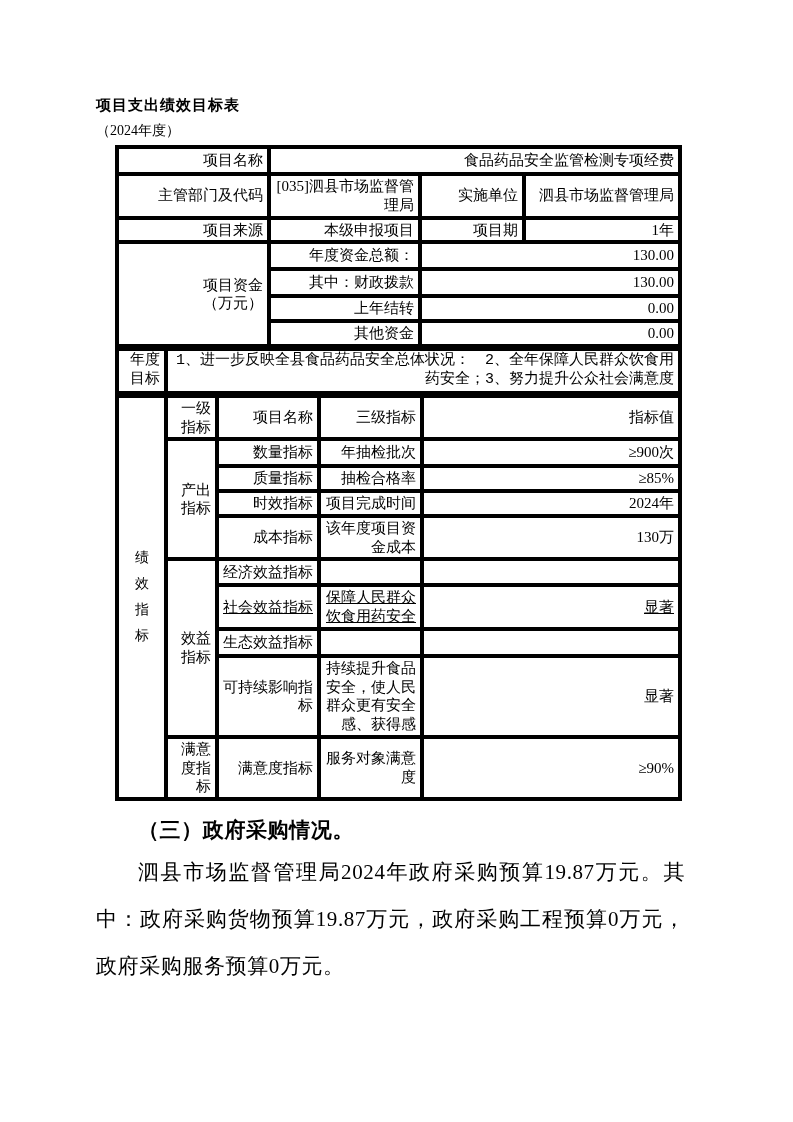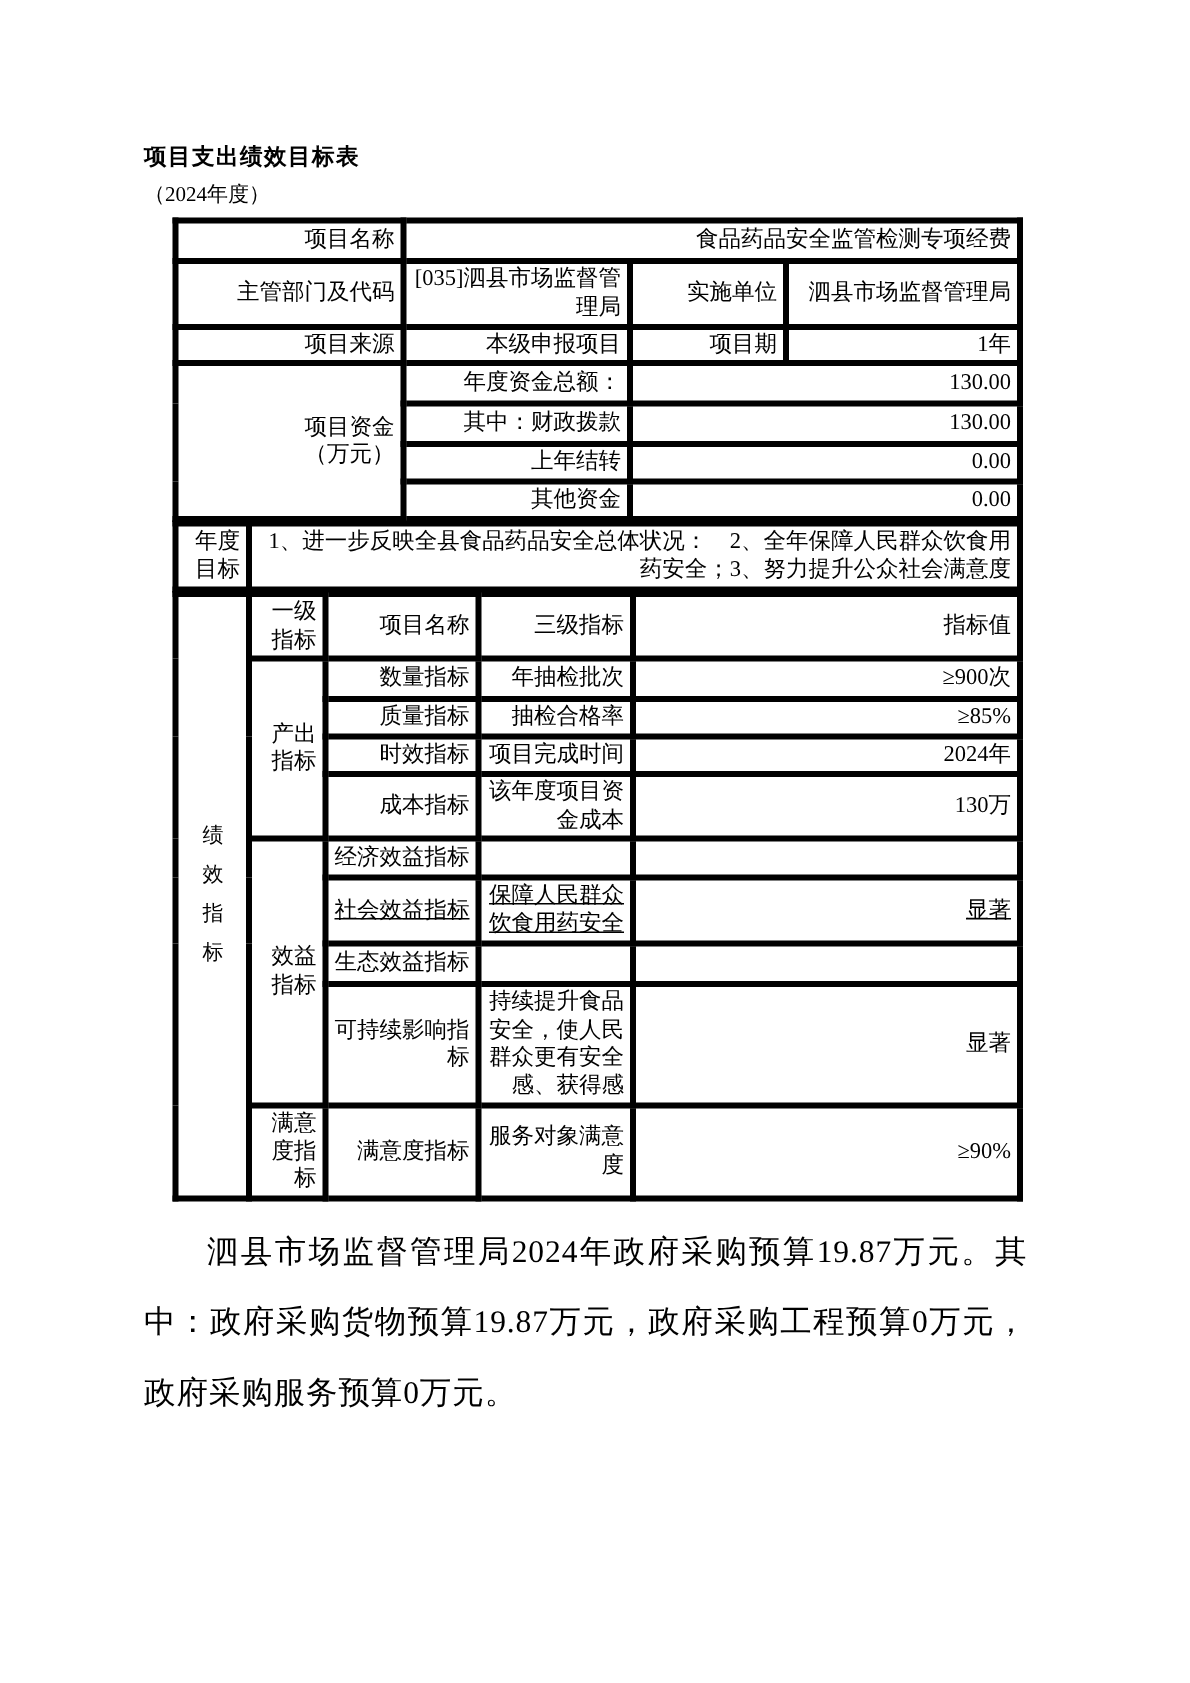--- a/index.html
+++ b/index.html
@@ -55,21 +55,21 @@
   .val { font-size: 13px; }
   .vert {
     width: 15px;
     margin: 0 auto;
     font-size: 14px;
     line-height: 26px;
     word-break: break-all;
   }
   .h23 { height: 23px; } .h24 { height: 24px; } .h25 { height: 25px; }
   .h26 { height: 26px; } .h27 { height: 27px; } .h36 { height: 36px; text-decoration: underline; }
-  .h37 { height: 37px; } .h38 { height: 38px; } .h39 { height: 39px; }
+  .h37 { height: 37px; } .h38 { height: 38px; } .h39 { height: 39px; font-family: Liberation Mono, monospace; }
   .h51 { height: 51px; }
 
   .body-text { margin-top: 10px; }
   .sec-heading {
     font-size: 21px;
     font-weight: bold;
     line-height: 38px;
     text-indent: 2em;
     letter-spacing: 0.6px;
   }
@@ -218,17 +218,18 @@
         <td class="lv2">满意度指标</td>
         <td class="lv3">服务对象满意度</td>
         <td class="val">≥90%</td>
       </tr>
     </tbody>
       </table>
   </div>
 
   <div class="body-text">
     <div class="sec">
+      <div class="sec-heading">（三）政府采购情况。</div>
       <p class="para">泗县市场监督管理局2024年政府采购预算19.87万元。其中：政府采购货物预算19.87万元，政府采购工程预算0万元，政府采购服务预算0万元。</p>
     </div>
   </div>
 
 </div>
 
 </body></html>

